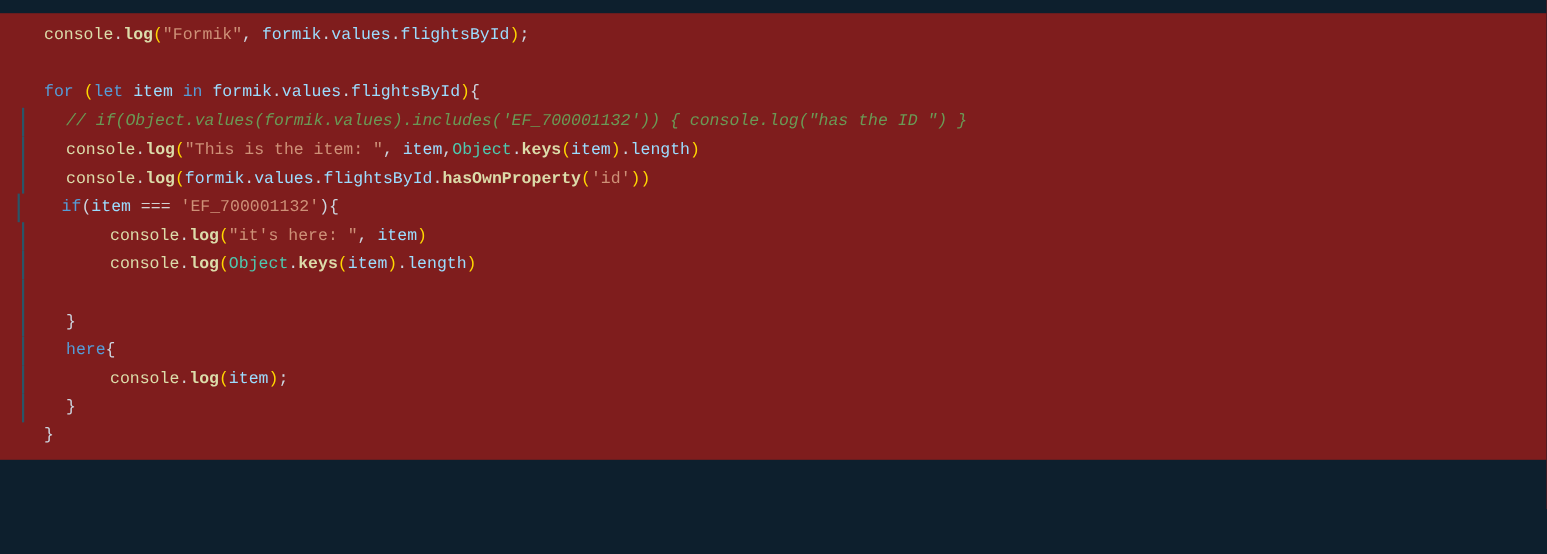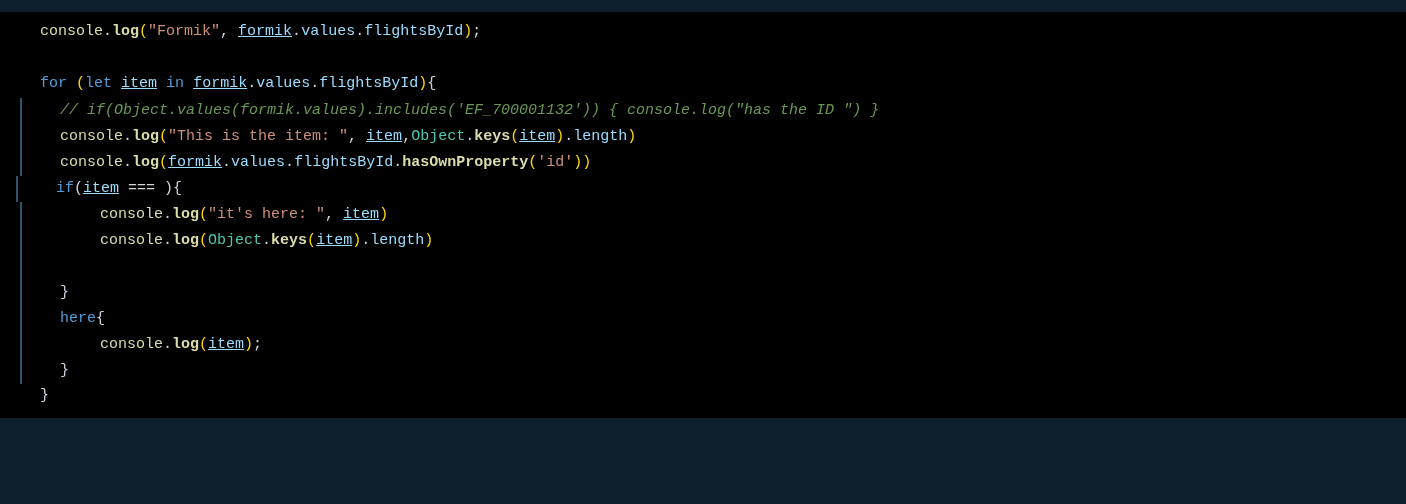--- a/index.html
+++ b/index.html
@@ -13,21 +13,21 @@
       font-family: 'Courier New', Courier, monospace;
       font-size: 15px;
       line-height: 1.6;
       padding: 12px 0;
       width: 1406px;
       min-height: 504px;
       overflow: hidden;
     }
 
     .code-editor {
-      background-color: #000000;
+      background-color: #7f1d1d;
       padding: 8px 0;
       width: 100%;
     }
 
     .code-line {
       display: flex;
       align-items: flex-start;
       padding: 0 20px;
       min-height: 26px;
       white-space: pre;
@@ -41,21 +41,21 @@
       display: flex;
       align-items: center;
       flex-wrap: nowrap;
     }
 
     
     .t-white { color: #cdd6e0; }
     .t-yellow { color: #dcdcaa; }
     .t-green { color: #6a9955; font-style: italic; }
     .t-keyword { color: #569cd6; }
-    .t-cyan { color: #9cdcfe; text-decoration: underline; }
+    .t-cyan { color: #9cdcfe; }
     .t-builtin { color: #4ec9b0; }
     .t-paren { color: #ffd700; }
     .t-property { color: #9cdcfe; }
     .t-method { color: #dcdcaa; font-weight: bold; }
     .t-string { color: #ce9178; }
     .t-operator { color: #d4d4d4; }
 
     .indent-bar {
       display: inline-block;
       width: 2px;
@@ -104,21 +104,21 @@
   <div class="code-line" style="padding-left: 20px; display: flex; align-items: center;">
     <span class="indent-bar"></span>
     <span class="line-content">
       <span style="display:inline-block;width:20px;"></span><span class="t-yellow">console</span><span class="t-operator">.</span><span class="t-method">log</span><span class="t-paren">(</span><span class="t-cyan">formik</span><span class="t-white">.</span><span class="t-property">values</span><span class="t-white">.</span><span class="t-property">flightsById</span><span class="t-white">.</span><span class="t-method">hasOwnProperty</span><span class="t-paren">(</span><span class="t-string">'id'</span><span class="t-paren">)</span><span class="t-paren">)</span>
     </span>
   </div>
 
   <div class="code-line" style="padding-left: 16px; display: flex; align-items: center;">
     <span class="indent-bar"></span>
     <span class="line-content">
-      <span style="display:inline-block;width:20px;"></span><span class="t-keyword">if</span><span class="t-white">(</span><span class="t-cyan">item</span><span class="t-white"> </span><span class="t-operator">===</span><span class="t-white"> </span><span class="t-white">){</span>
+      <span style="display:inline-block;width:20px;"></span><span class="t-keyword">if</span><span class="t-white">(</span><span class="t-cyan">item</span><span class="t-white"> </span><span class="t-operator">===</span><span class="t-white"> </span><span class="t-string">'EF_700001132'</span><span class="t-white">){</span>
     </span>
   </div>
 
   <div class="code-line" style="padding-left: 20px; display: flex; align-items: center;">
     <span class="indent-bar"></span>
     <span class="line-content">
       <span style="display:inline-block;width:60px;"></span><span class="t-yellow">console</span><span class="t-operator">.</span><span class="t-method">log</span><span class="t-paren">(</span><span class="t-string">"it's here: "</span><span class="t-white">, </span><span class="t-cyan">item</span><span class="t-paren">)</span>
     </span>
   </div>
 

